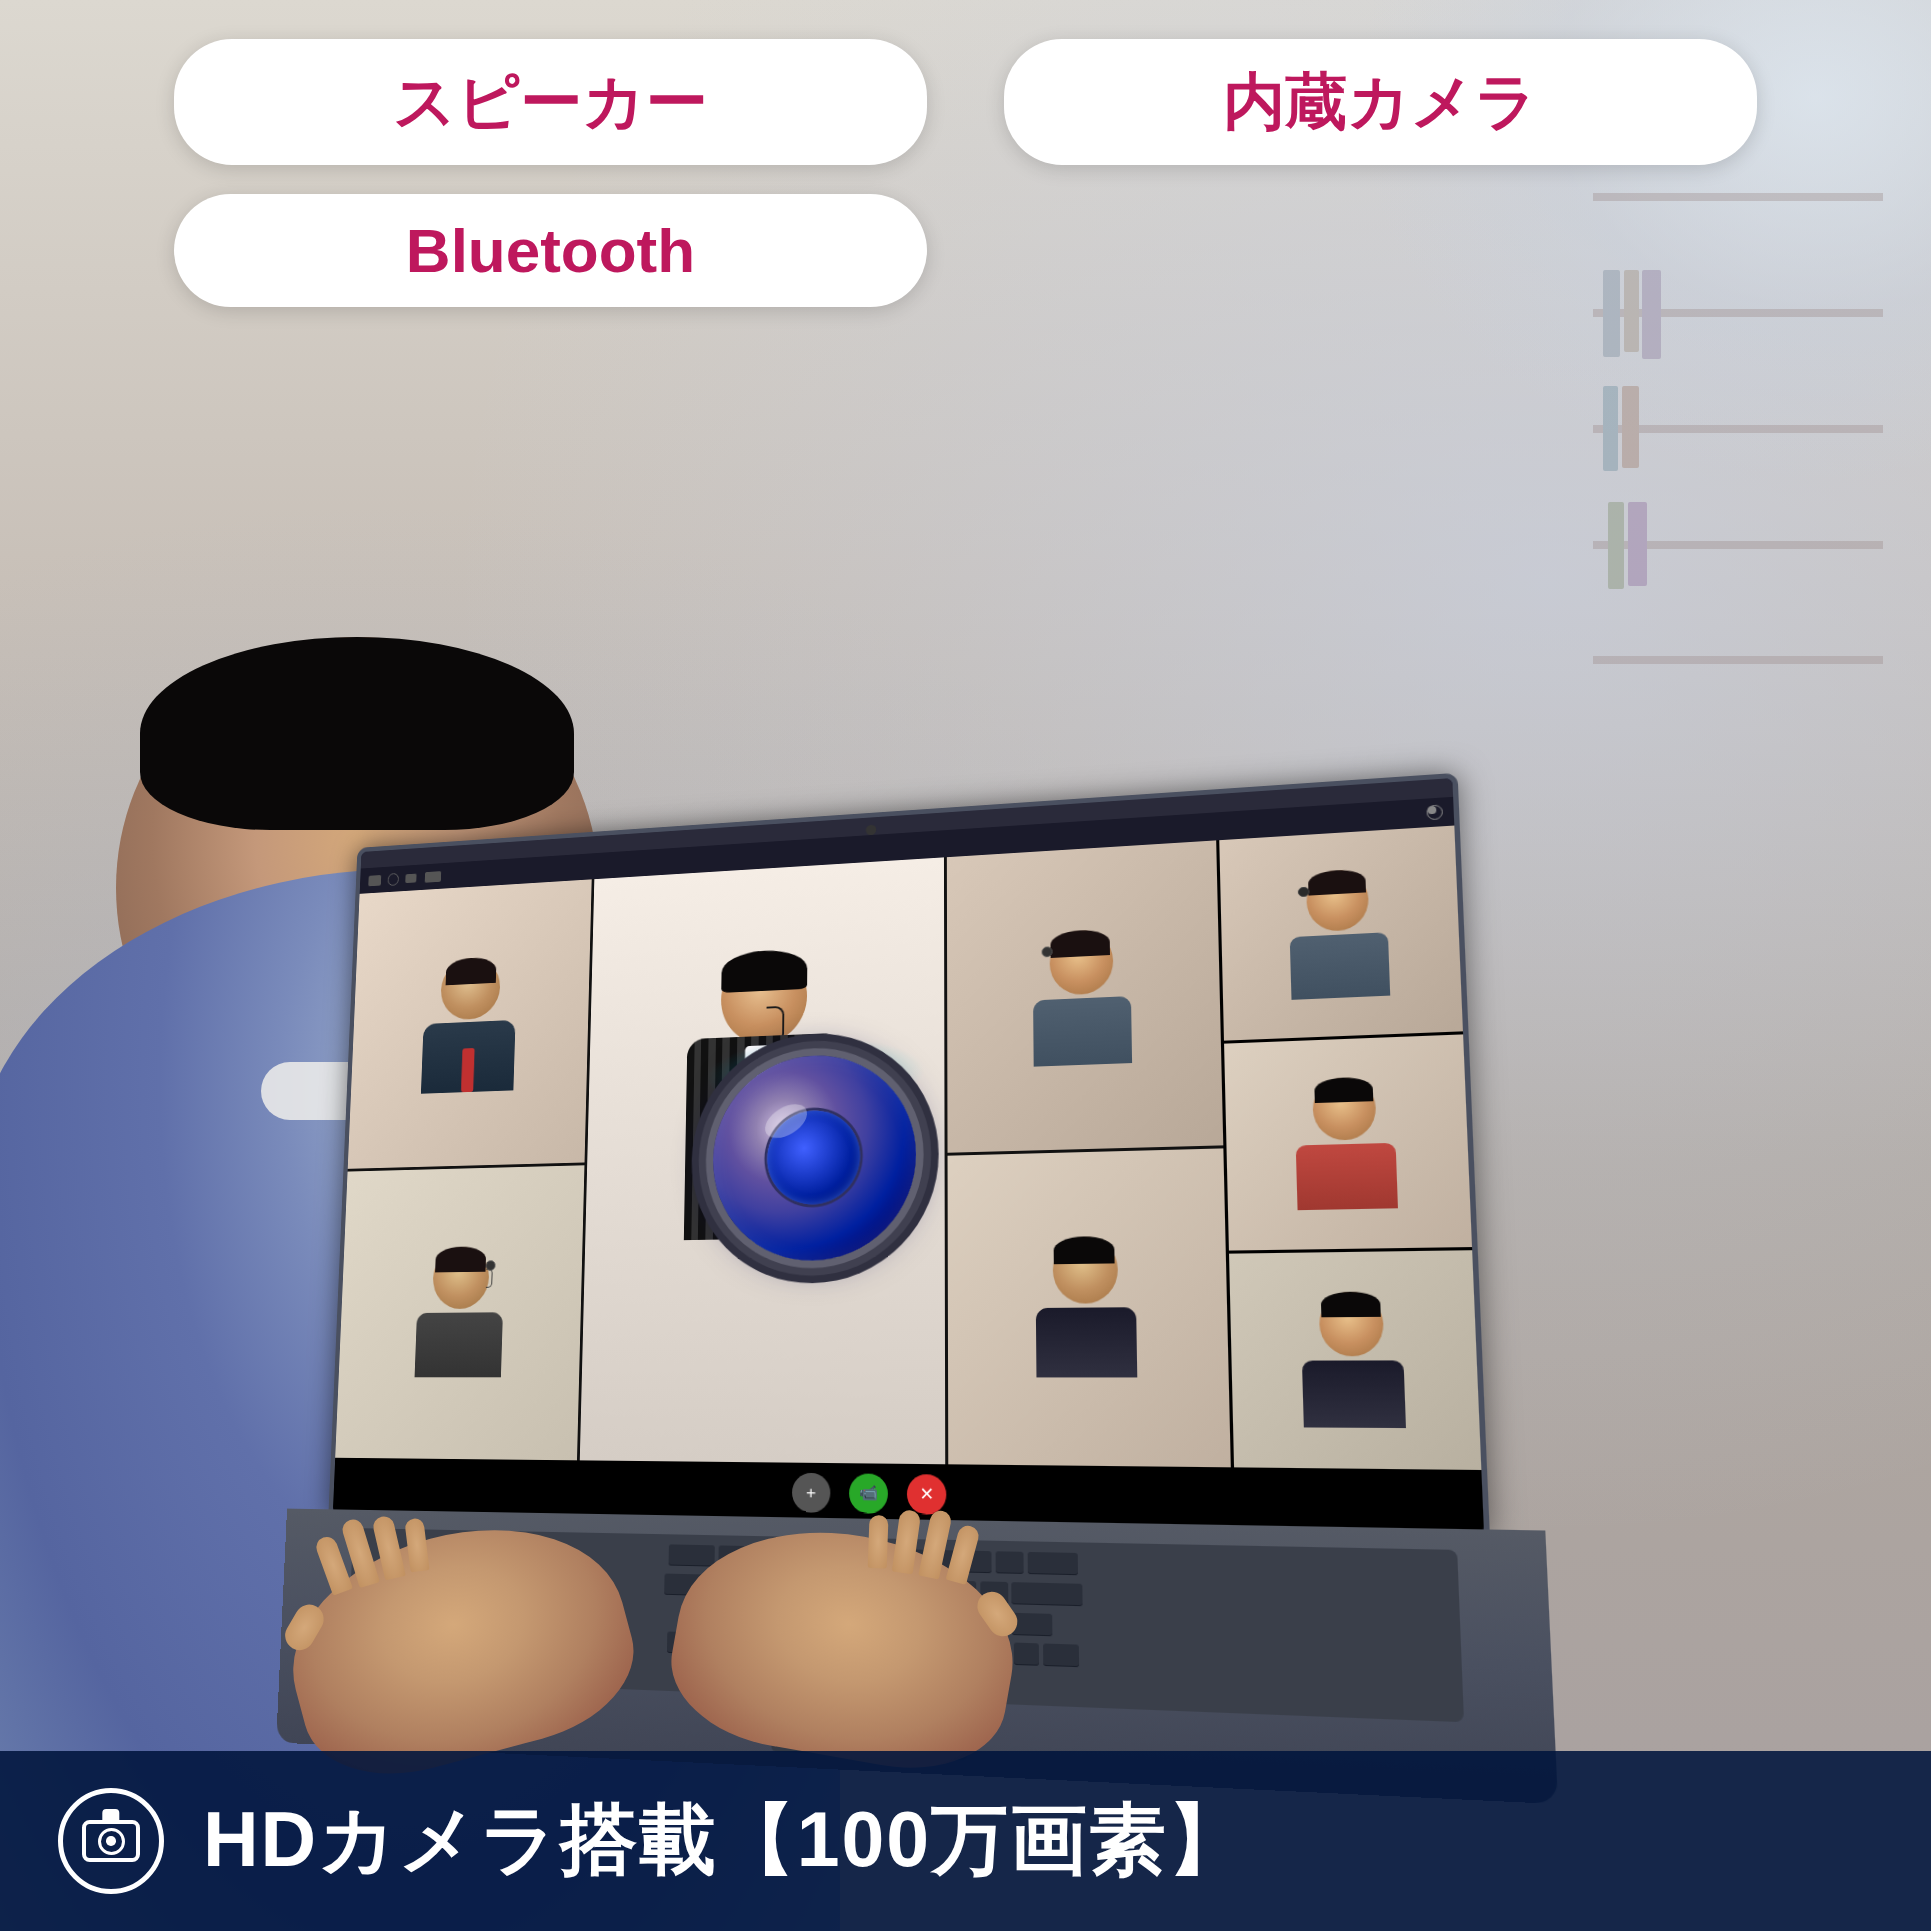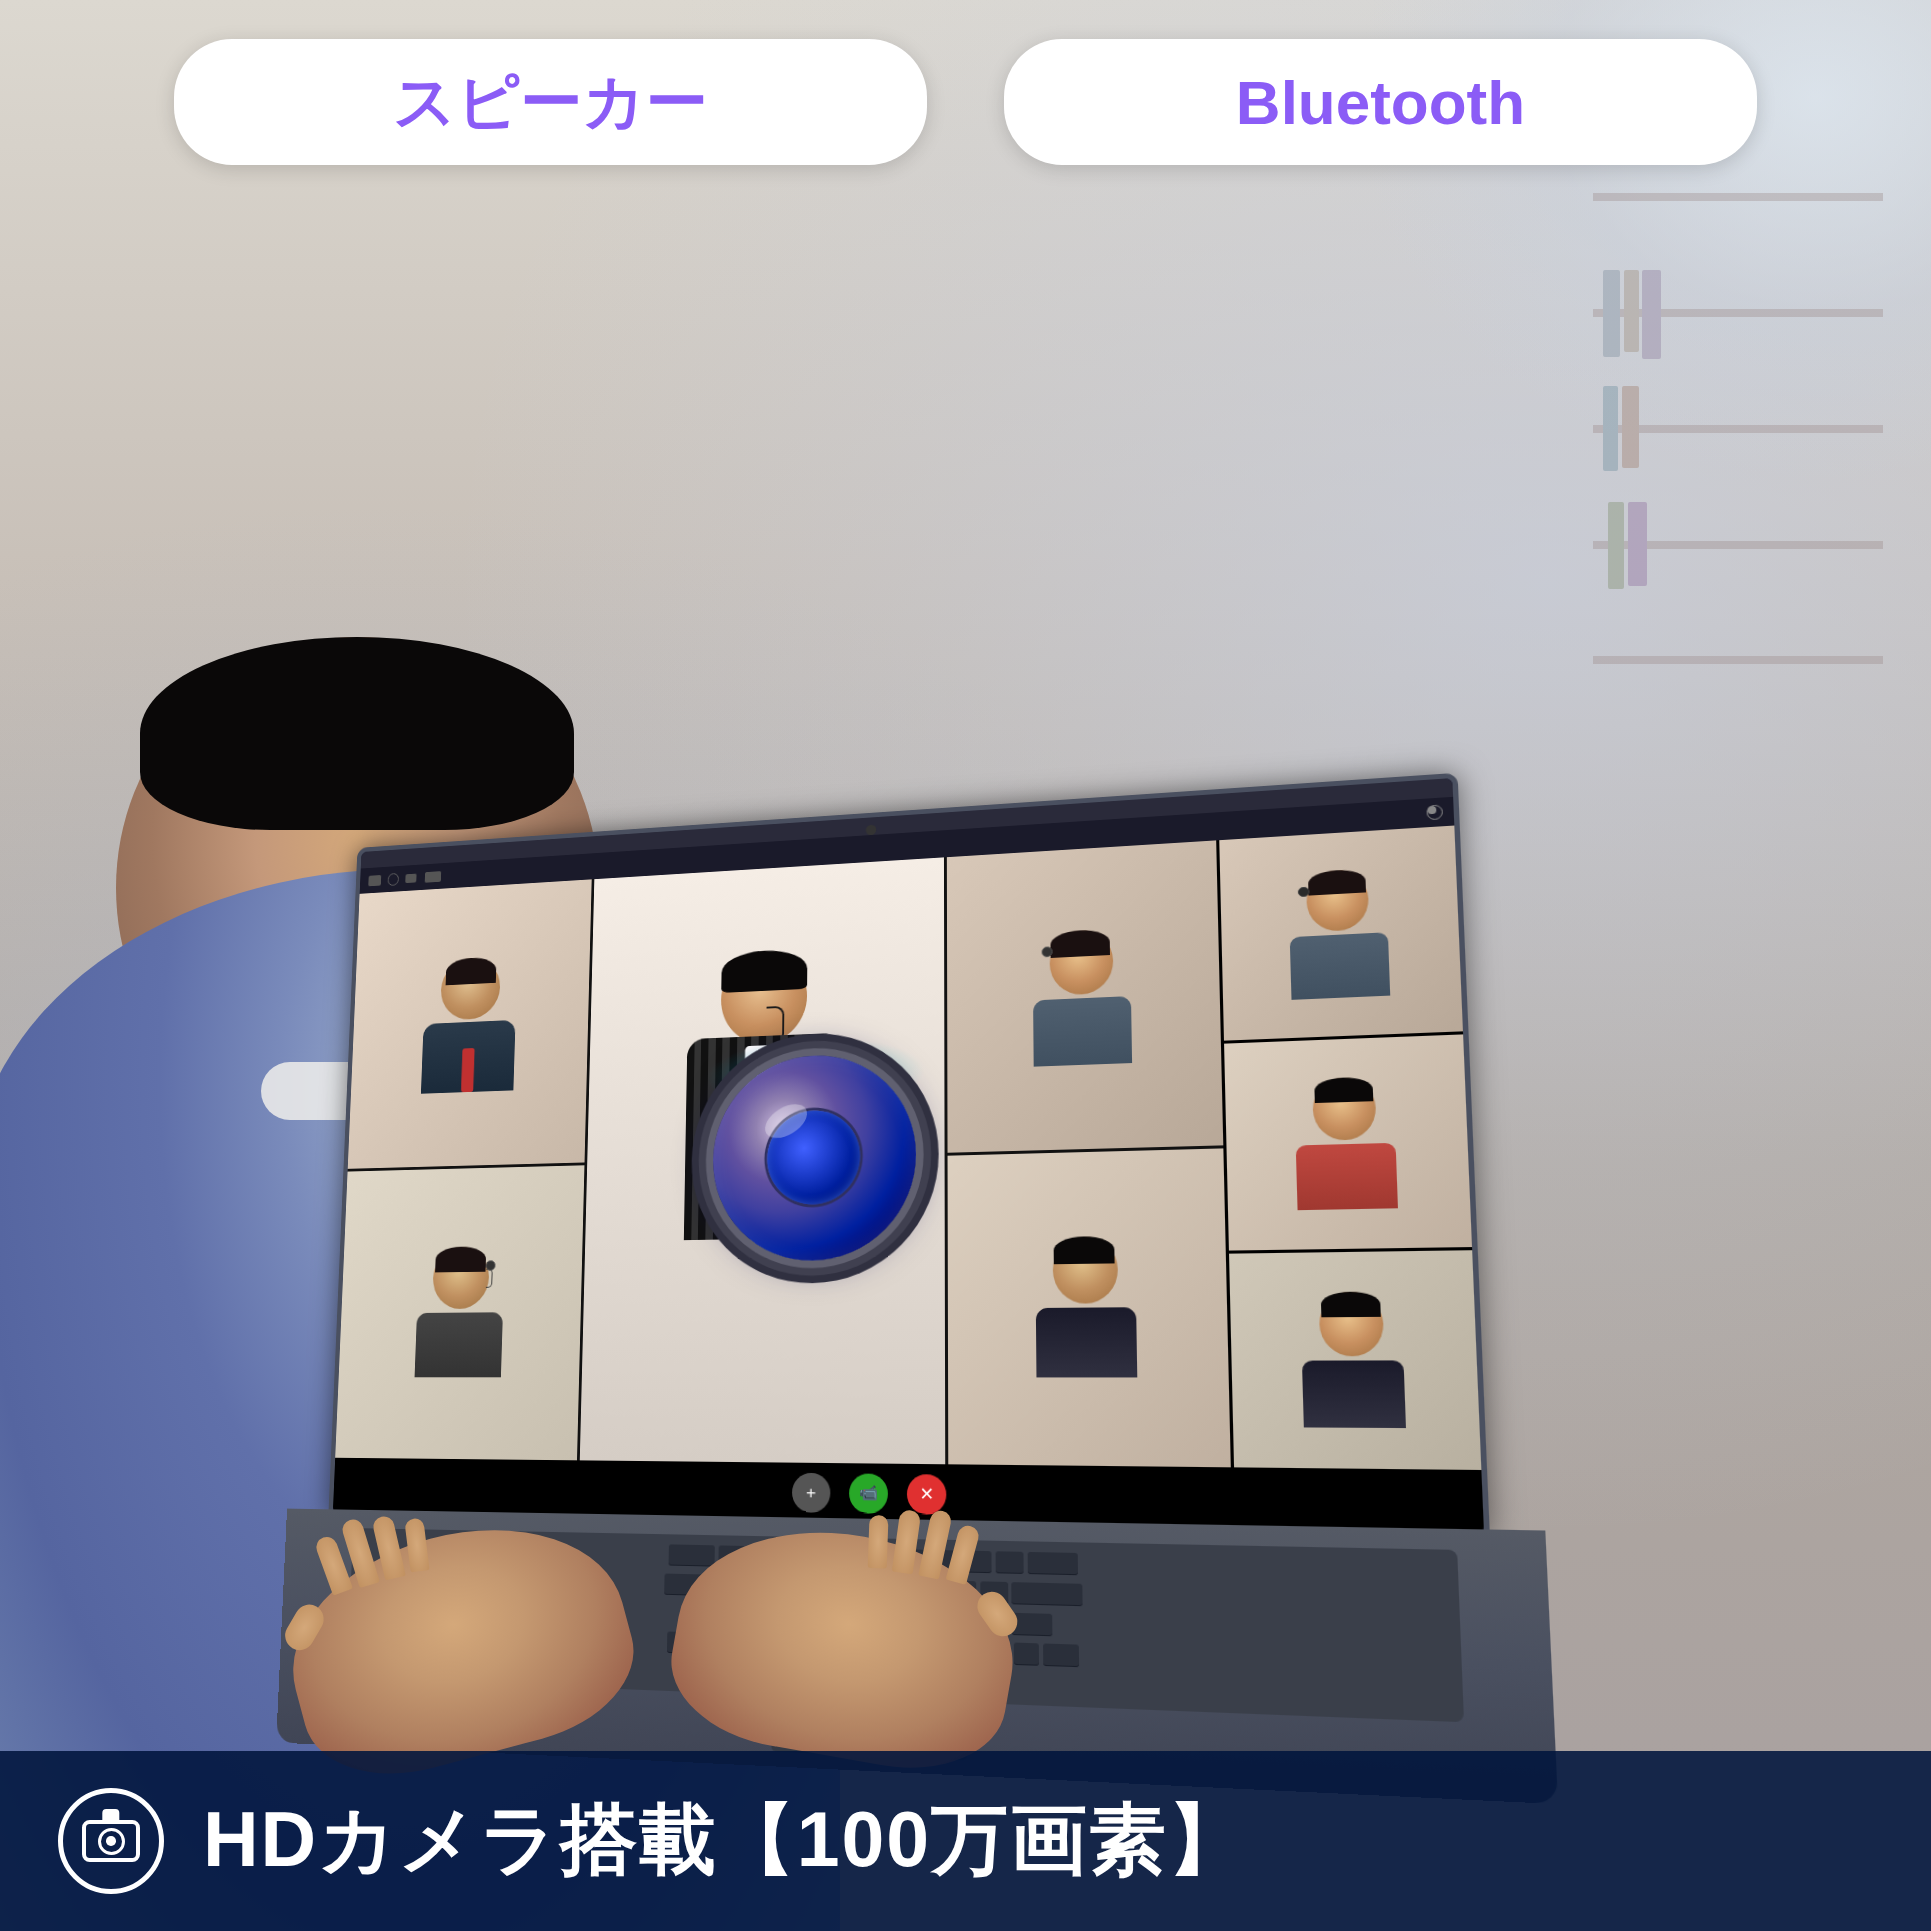--- a/index.html
+++ b/index.html
@@ -391,21 +391,21 @@
       padding: 0 97px;
     }
 
     .badge {
       background: white;
       border-radius: 58px;
       padding: 21px 58px;
       text-align: center;
       font-size: 62px;
       font-weight: 600;
-      color: #8b5cf6;
+      color: #be185d;
       box-shadow: 0 3.9px 19.3px rgba(0,0,0,0.15);
       white-space: nowrap;
       display: flex;
       align-items: center;
       justify-content: center;
     }
 
     
     .bottom-bar {
       position: absolute;
@@ -550,20 +550,23 @@
 </head>
 <body>
 
 <div class="background"></div>
 <div class="office-bg"></div>
 <div class="light-area"></div>
 
 <div class="badges-container">
   <div class="badge">
     <span>スピーカー</span>
+  </div>
+  <div class="badge">
+    <span>内蔵カメラ</span>
   </div>
   <div class="badge">
     <span>Bluetooth</span>
   </div>
 </div>
 
 <div class="office-shelf">
   <div class="shelf-line" style="top:0;"></div>
   <div class="shelf-line" style="top:116px;"></div>
   <div class="shelf-line" style="top:232px;"></div>

